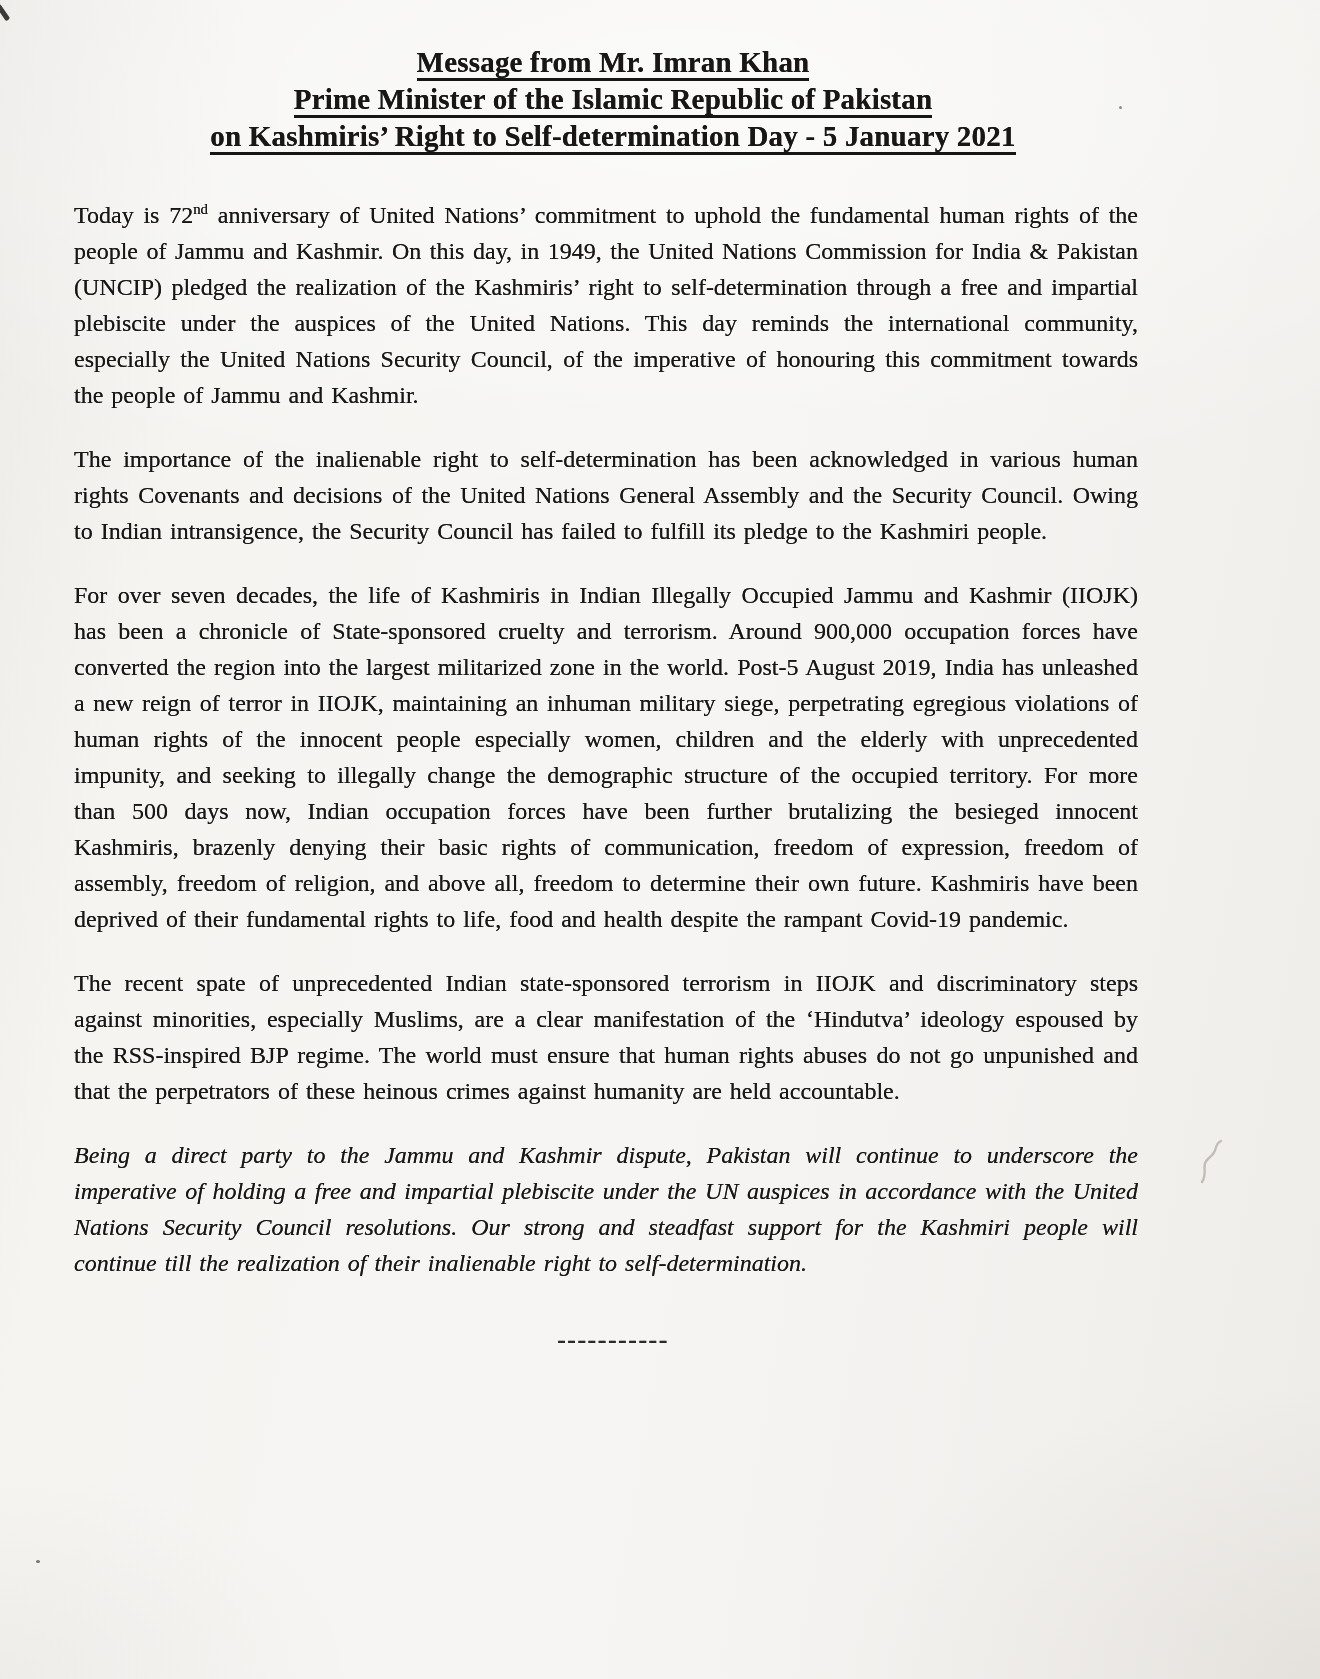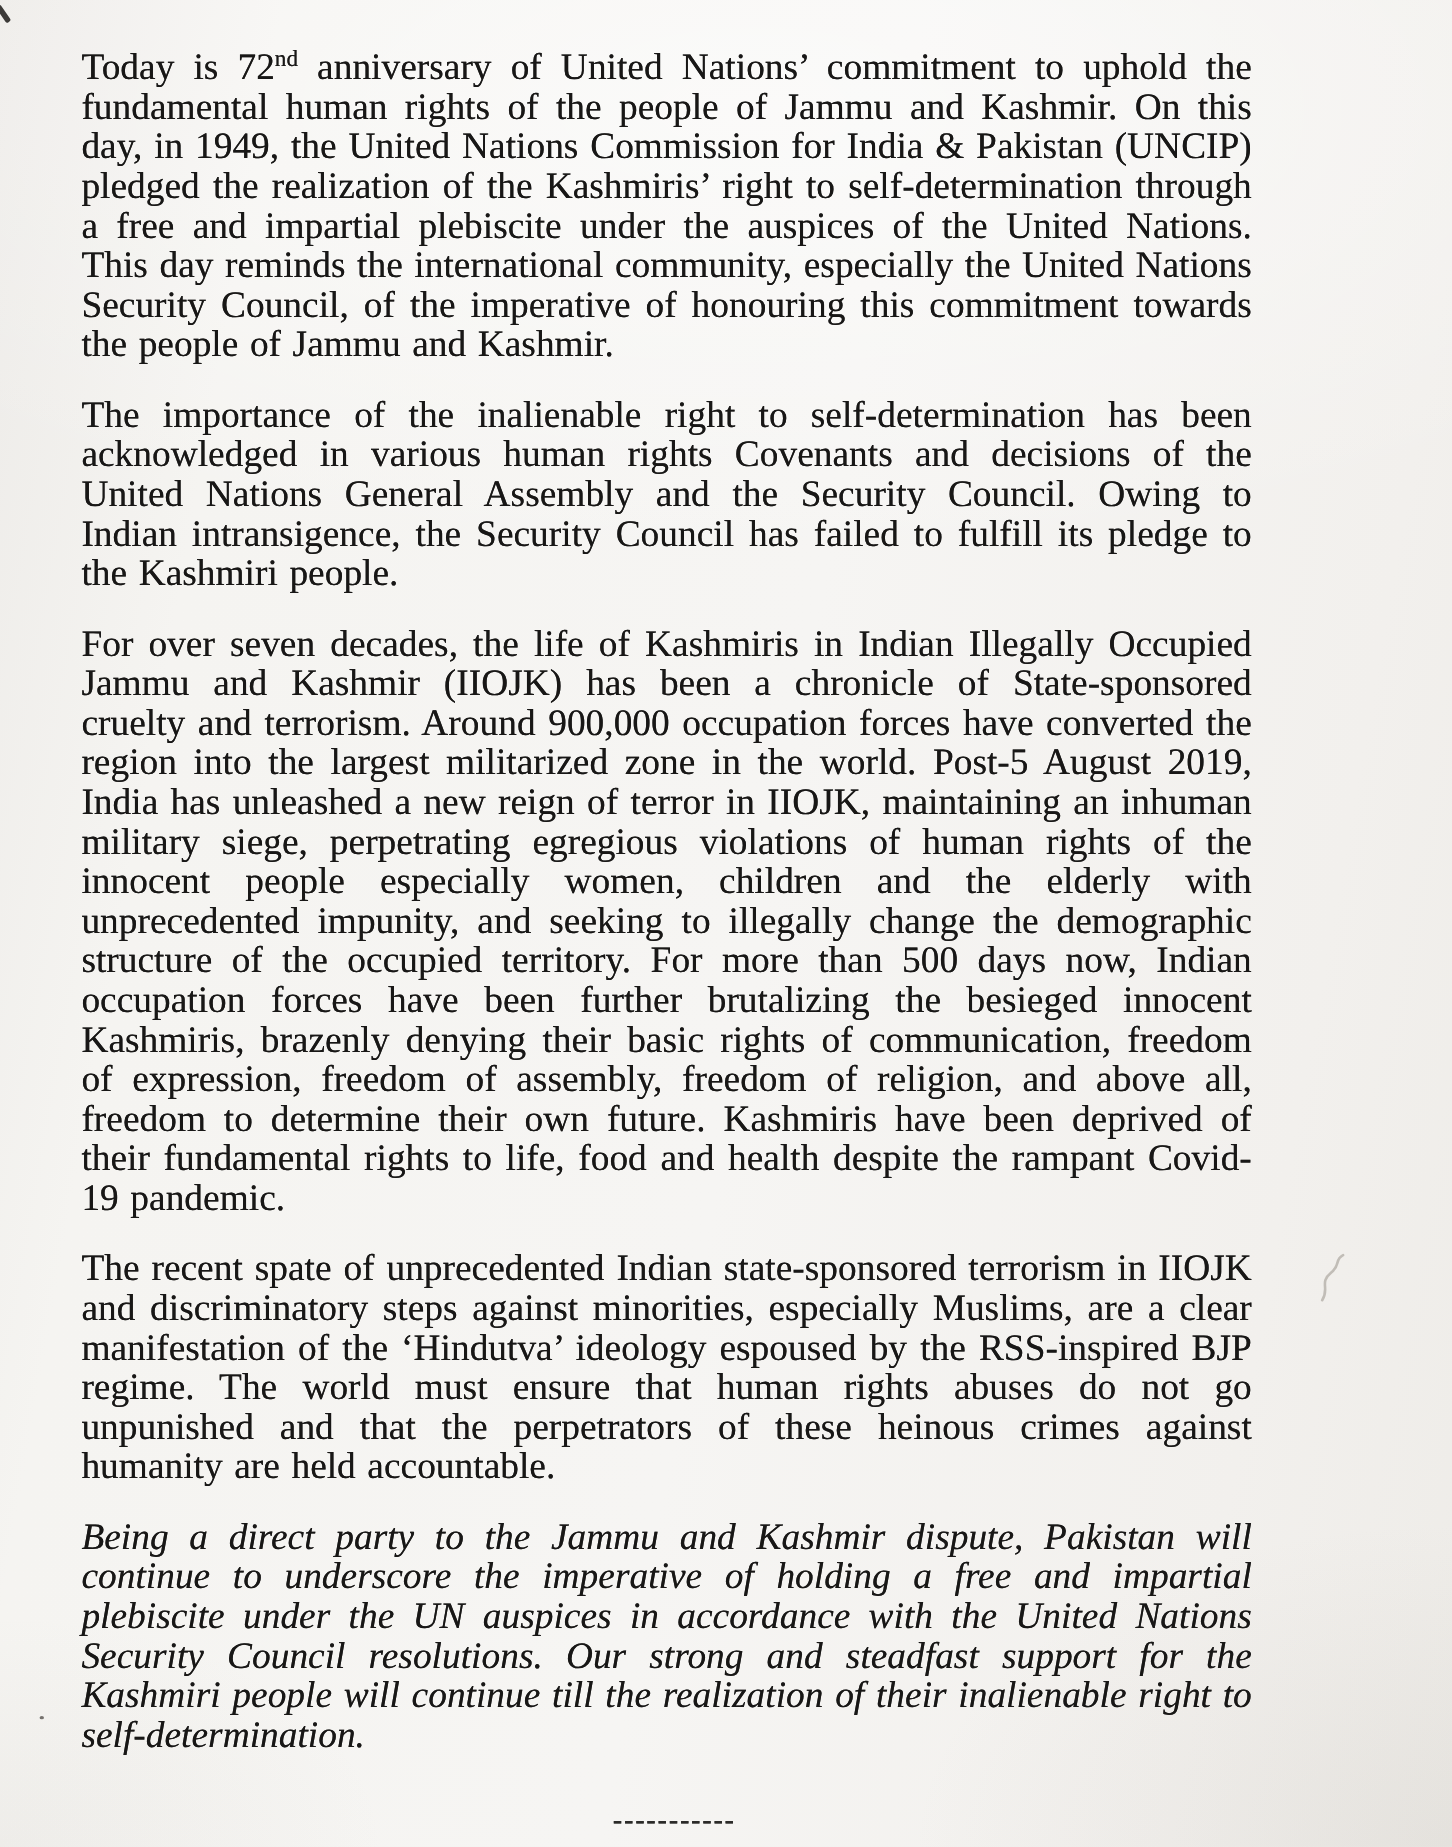--- a/index.html
+++ b/index.html
@@ -38,21 +38,21 @@
     line-height: 37px;
     letter-spacing: 0.2px;
     text-shadow: 0 0 0.5px rgba(10,10,10,0.85);
   }
   .title-line .u {
     border-bottom: 3px solid #171616;
     padding-bottom: 0px;
   }
   .body-text p {
     margin: 0 14px 28px 0;
-    font-size: 34px;
+    font-size: 24px;
     line-height: 36px;
     text-align: justify;
     word-spacing: 2px;
     text-shadow: 0 0 0.4px rgba(15,15,15,0.8);
   }
   .body-text p:last-child { margin-bottom: 0; font-style: italic; }
   .body-text sup {
     font-size: 0.62em;
     line-height: 0;
     vertical-align: super;
@@ -97,20 +97,31 @@
 
   <div class="corner-mark"></div>
   <div class="dot dot-a"></div>
   <div class="dot dot-b"></div>
   <svg class="pencil-squiggle" width="32" height="48" viewBox="0 0 32 48">
     <path d="M6,44 C13,33 3,28 14,19 C23,12 17,7 25,3" fill="none" stroke="#b6b1aa" stroke-width="2.4" stroke-linecap="round"></path>
   </svg>
 
   <div class="content">
 
+    <header class="title-block">
+      <div class="title-line">
+        <span class="u">Message from Mr. Imran Khan</span>
+      </div>
+      <div class="title-line">
+        <span class="u">Prime Minister of the Islamic Republic of Pakistan</span>
+      </div>
+      <div class="title-line">
+        <span class="u">on Kashmiris’ Right to Self-determination Day - 5 January 2021</span>
+      </div>
+    </header>
 
     <main class="body-text">
       <p><span>Today is 72</span><sup>nd</sup><span> anniversary of United Nations’ commitment to uphold the fundamental human rights of the people of Jammu and Kashmir. On this day, in 1949, the United Nations Commission for India &amp; Pakistan (UNCIP) pledged the realization of the Kashmiris’ right to self-determination through a free and impartial plebiscite under the auspices of the United Nations. This day reminds the international community, especially the United Nations Security Council, of the imperative of honouring this commitment towards the people of Jammu and Kashmir.</span></p>
 
       <p>The importance of the inalienable right to self-determination has been acknowledged in various human rights Covenants and decisions of the United Nations General Assembly and the Security Council. Owing to Indian intransigence, the Security Council has failed to fulfill its pledge to the Kashmiri people.</p>
 
       <p>For over seven decades, the life of Kashmiris in Indian Illegally Occupied Jammu and Kashmir (IIOJK) has been a chronicle of State-sponsored cruelty and terrorism. Around 900,000 occupation forces have converted the region into the largest militarized zone in the world. Post-5 August 2019, India has unleashed a new reign of terror in IIOJK, maintaining an inhuman military siege, perpetrating egregious violations of human rights of the innocent people especially women, children and the elderly with unprecedented impunity, and seeking to illegally change the demographic structure of the occupied territory. For more than 500 days now, Indian occupation forces have been further brutalizing the besieged innocent Kashmiris, brazenly denying their basic rights of communication, freedom of expression, freedom of assembly, freedom of religion, and above all, freedom to determine their own future. Kashmiris have been deprived of their fundamental rights to life, food and health despite the rampant Covid-19 pandemic.</p>
 
       <p>The recent spate of unprecedented Indian state-sponsored terrorism in IIOJK and discriminatory steps against minorities, especially Muslims, are a clear manifestation of the ‘Hindutva’ ideology espoused by the RSS-inspired BJP regime. The world must ensure that human rights abuses do not go unpunished and that the perpetrators of these heinous crimes against humanity are held accountable.</p>
 

